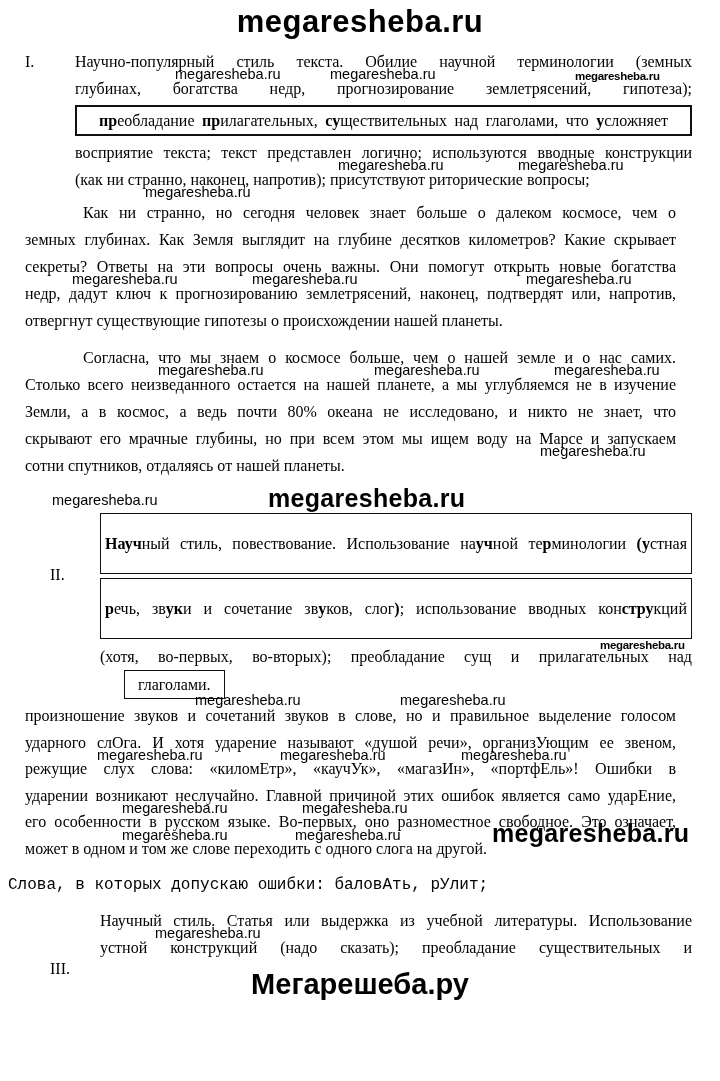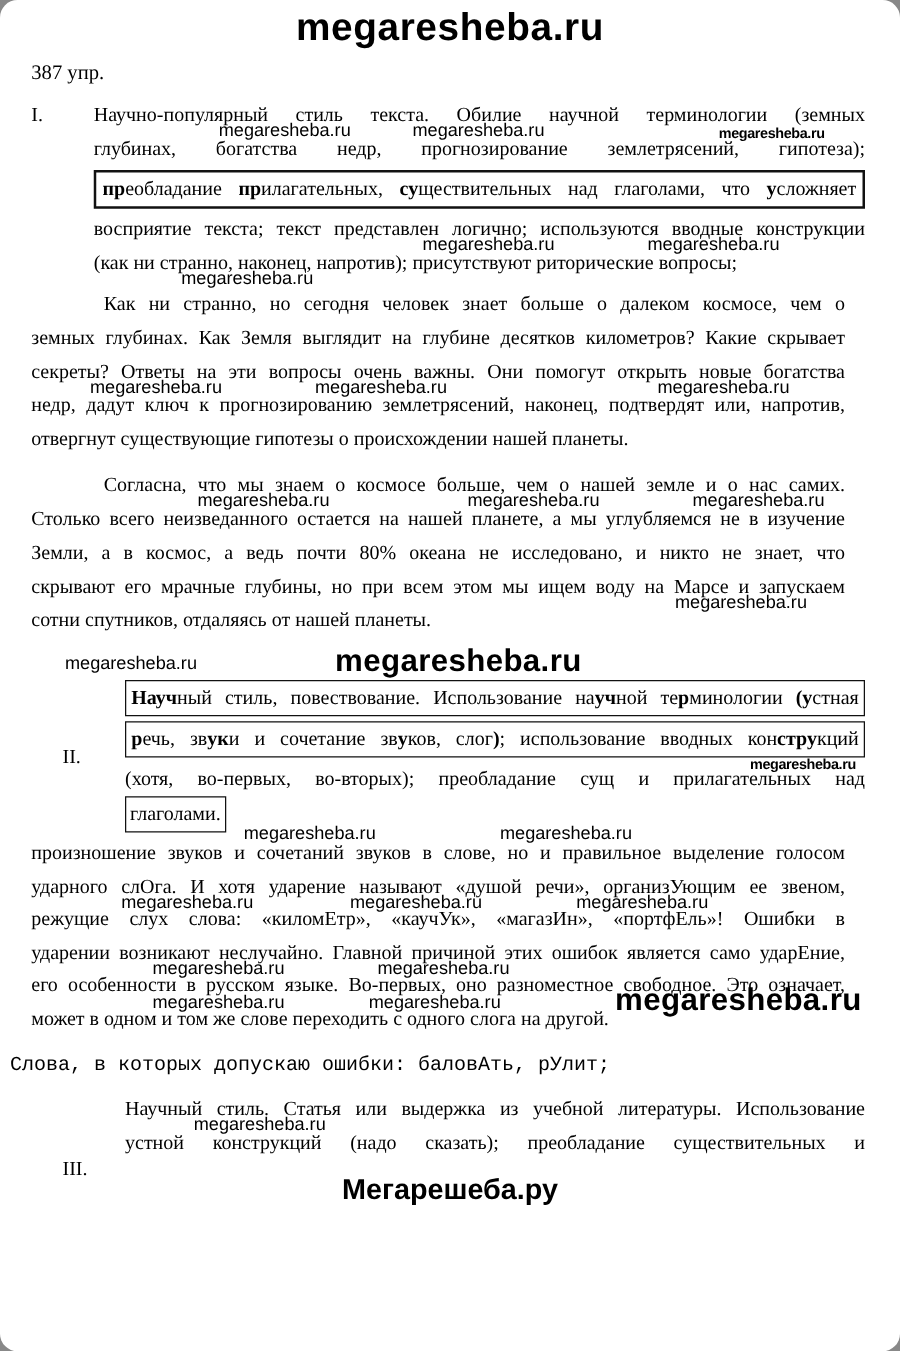--- a/index.html
+++ b/index.html
@@ -1,66 +1,64 @@
 <!DOCTYPE html>
 <html><head>
 <meta charset="utf-8">
 <style>
   html,body { margin:0; padding:0; background:#888; }
   .page {
     position:relative; width:720px; height:1081px; margin:0 auto;
     background:#ffffff; color:#000; overflow:hidden;
     font-family:"Liberation Serif", serif;
-    border-radius:14px;
   }
   .t { font-size:16px; line-height:27px; }
   .jl { text-align:justify; text-align-last:justify; }
   .ll { text-align:left; }
   .site-header {
     padding-top:4px; text-align:center;
     font-family:"Liberation Sans", sans-serif; font-weight:bold;
     font-size:31px; line-height:36px; letter-spacing:0.5px;
   }
   .ex-number { margin:4px 0 0 25px; font-size:16.5px; line-height:27px; }
   .item { position:relative; margin-left:25px; margin-right:28px; }
   .item.ind1 { padding-left:50px; }
   .item.ind2 { padding-left:75px; }
   .item .marker { position:absolute; left:0; top:0; font-size:16px; line-height:27px; }
   .item.ind2 .marker { left:25px;margin-top:48px; }
   .par { margin-left:25px; margin-right:44px; }
   .indent1 { text-indent:58px; }
-  .hbox { border:2px solid #111; padding:0 5px; margin:3px 0 3px 0; }
-  .hbox2 { border:1.5px solid #111; padding:0 4px; margin:0 0 4px 0; }
-  .wbox { display:inline-block; border:1.5px solid #111; padding:0 3px; }
+  .hbox { border:2px solid #111; padding:0 22px; margin:3px 0 3px 0; }
+  .hbox2 { border:1.5px solid #111; padding:16px 4px; margin:0 0 4px 0; }
+  .wbox { display:inline-block; border:1.5px solid #111; padding:0 13px;margin-left:24px; }
   .wmrow { position:relative; height:0; overflow:visible; }
   .wm {
     position:absolute; white-space:nowrap; color:#000;
     font-family:"Liberation Sans", sans-serif; font-size:14.5px; line-height:15px;
   }
   .wm.smb { font-size:11.5px; font-weight:bold; letter-spacing:-0.3px; }
   .wm.big { font-size:25px; font-weight:bold; line-height:26px; letter-spacing:0.3px; }
   .s2head { position:relative; height:28px; margin-top:6px; }
   .par3 .t { line-height:26.5px; }
   .errors-line { margin:10px 0 0 8px;font-family:Liberation Mono, monospace; }
   .site-footer {
     margin-top:8px; text-align:center;
     font-family:"Liberation Sans", sans-serif; font-weight:bold;
-    font-size:23px; line-height:30px;
+    font-size:29px; line-height:30px;
   }
   .mt8 { margin-top:8px; } .mt6 { margin-top:6px; } .mt10 { margin-top:10px; }
   .mt4 { margin-top:4px; } .b { font-weight:bold; }
 </style>
 </head>
 <body>
 
 <div class="page">
 
   <div class="site-header">megaresheba.ru</div>
 
-  <div class="ex-number">387 упр.</div>
 
   <div class="item ind1 mt8">
     <span class="marker">I.</span>
     <div class="t jl">Научно-популярный стиль текста. Обилие научной терминологии (земных</div>
     <div class="wmrow">
       <span class="wm" style="left:100px; top:-8px;">megaresheba.ru</span>
       <span class="wm" style="left:255px; top:-8px;">megaresheba.ru</span>
       <span class="wm smb" style="left:500px; top:-6px;">megaresheba.ru</span>
     </div>
     <div class="t jl">глубинах, богатства недр, прогнозирование землетрясений, гипотеза);</div>

